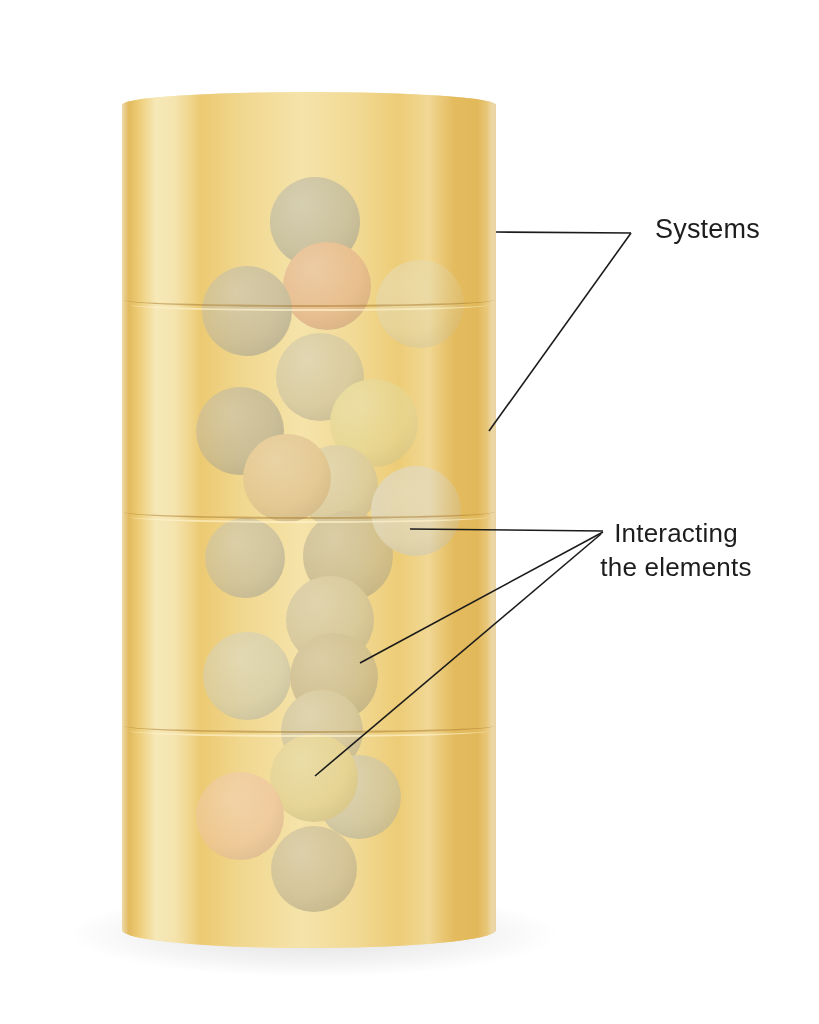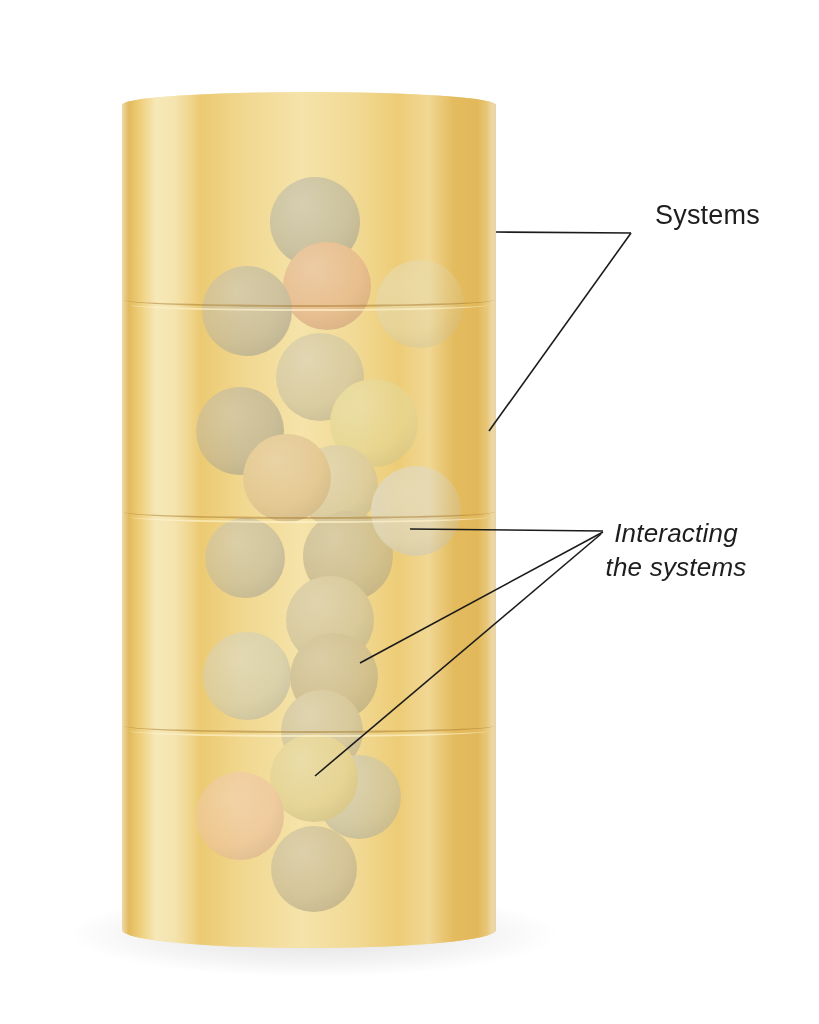--- a/index.html
+++ b/index.html
@@ -112,34 +112,34 @@
 
   
   .label {
     position: absolute;
     color: #1d1d1d;
     font-weight: 500;
     letter-spacing: 0.2px;
   }
   .label.systems {
     left: 655px;
-    top: 202px;
+    top: 216px;
     font-size: 27px;
     line-height: 1;
     white-space: nowrap;
   }
   .label.interacting {
     left: 560px;
     top: 516px;
     width: 232px;
     font-size: 26px;
     line-height: 34px;
     text-align: center;
   }
-  .label.interacting div { white-space: nowrap; font-style: italic; }
+  .label.interacting div { white-space: nowrap; }
 </style>
 </head>
 <body>
 
 <div class="canvas">
 
   <div class="ground-shadow"></div>
 
   <div class="cylinder">
     <div class="cyl-body"></div>
@@ -176,16 +176,16 @@
       <line x1="631" y1="233" x2="489" y2="431" stroke="#1b1b1b" stroke-width="1.6"></line>
       <line x1="410" y1="529" x2="603" y2="531" stroke="#1b1b1b" stroke-width="1.6"></line>
       <line x1="603" y1="532" x2="360" y2="663" stroke="#1b1b1b" stroke-width="1.6"></line>
       <line x1="601" y1="534" x2="315" y2="776" stroke="#1b1b1b" stroke-width="1.6"></line>
     </svg>
 
   <div class="label systems">Systems</div>
 
   <div class="label interacting">
     <div>Interacting</div>
-    <div>the systems</div>
+    <div>the elements</div>
   </div>
 
 </div>
 
 </body></html>

